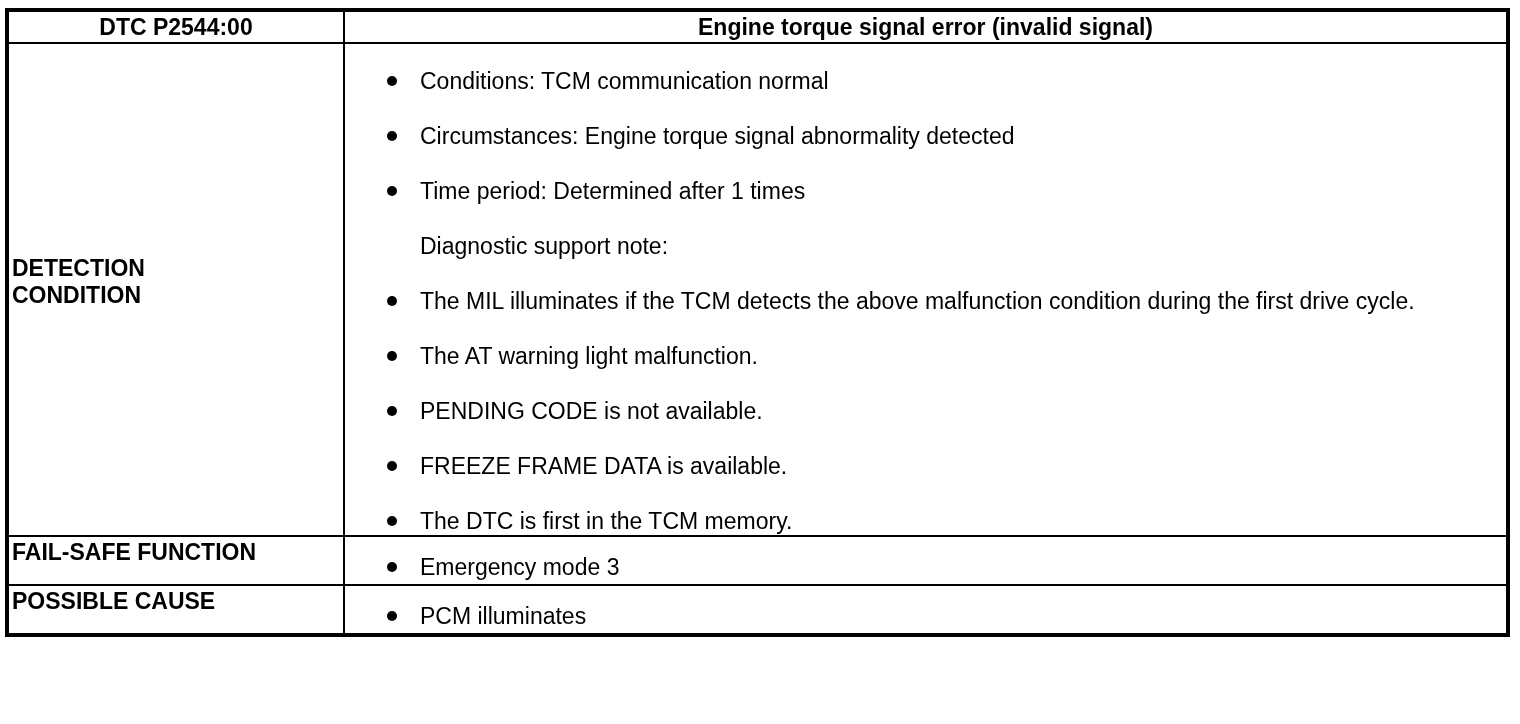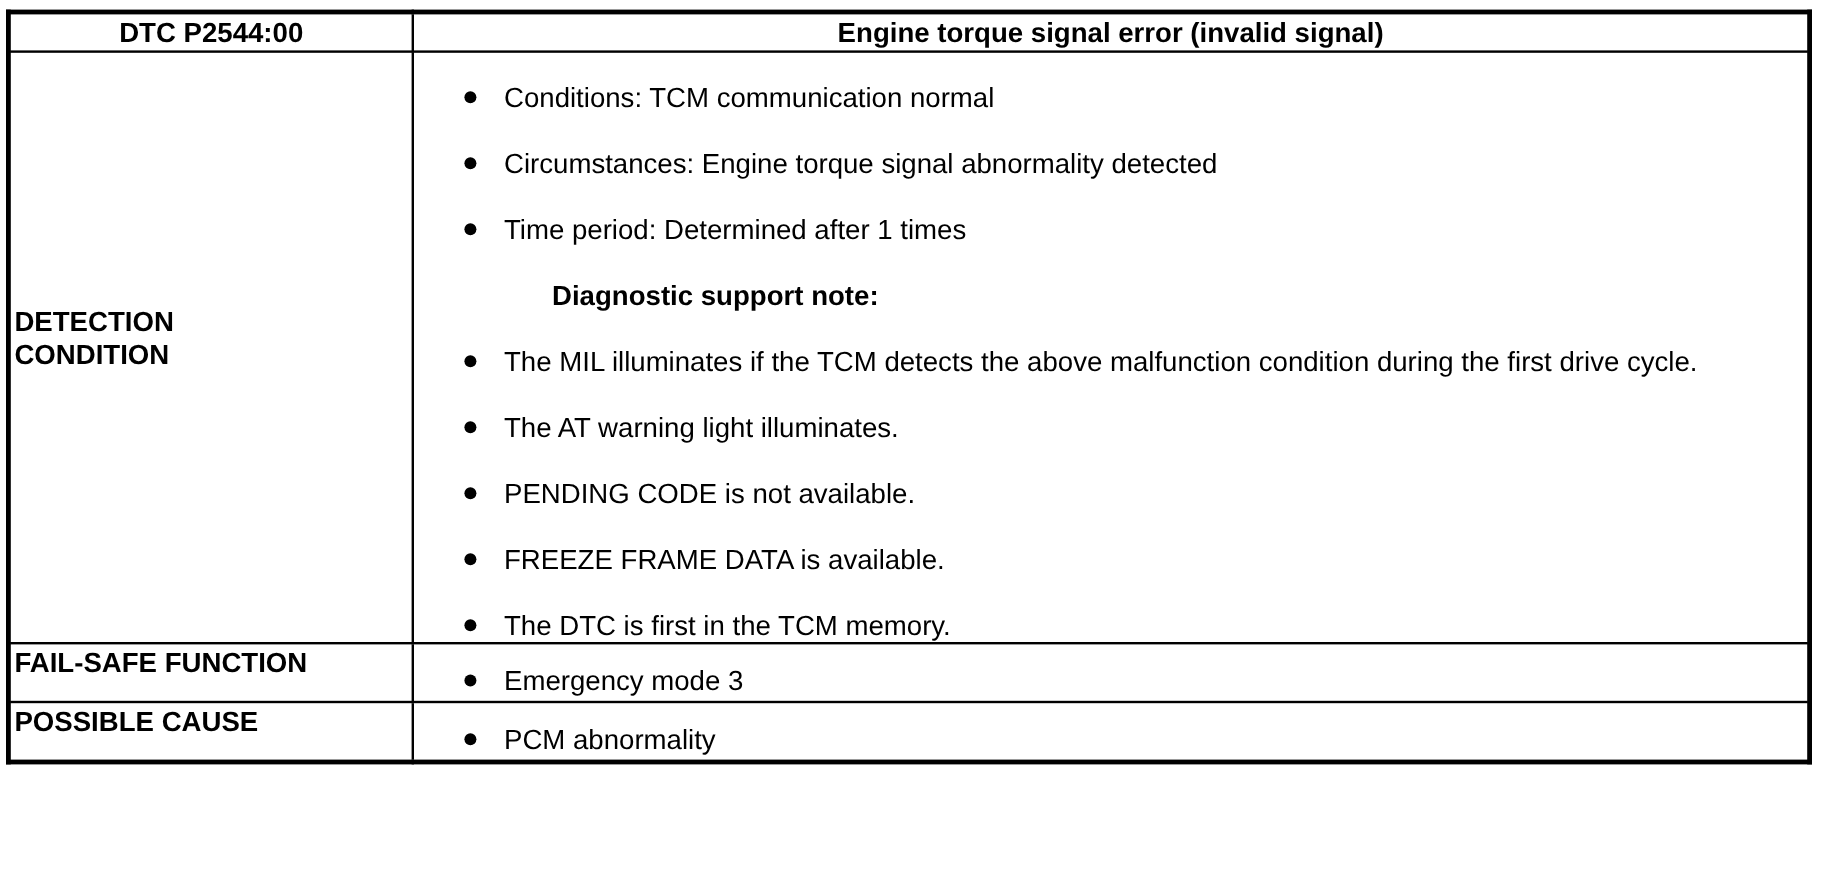--- a/index.html
+++ b/index.html
@@ -63,21 +63,21 @@
   tr.detection li.item:last-child { margin-bottom: 0; }
   .bullet {
     width: 10px;
     height: 10px;
     background: #000000;
     border-radius: 50%;
     flex: 0 0 auto;
     margin: 9px 23px 0 0;
   }
   li.note { padding-left: 33px; }
-  li.note .itext { font-weight: bold; margin-left: 40px; }
+  li.note .itext { font-weight: normal; }
   tr.failsafe { height: 43px; }
   tr.cause { height: 42px; }
   tr.wiring { height: 64px; }
   td.dash-cell {
     padding: 0 10px 0 8px;
     font-weight: bold;
     font-size: 26px;
   }
 </style>
 </head>
@@ -116,21 +116,21 @@
           </li>
           <li class="item note">
             <span class="itext">Diagnostic support note:</span>
           </li>
           <li class="item">
             <span class="bullet"></span>
             <span class="itext">The MIL illuminates if the TCM detects the above malfunction condition during the first drive cycle.</span>
           </li>
           <li class="item">
             <span class="bullet"></span>
-            <span class="itext">The AT warning light illuminates.</span>
+            <span class="itext">The AT warning light malfunction.</span>
           </li>
           <li class="item">
             <span class="bullet"></span>
             <span class="itext">PENDING CODE is not available.</span>
           </li>
           <li class="item">
             <span class="bullet"></span>
             <span class="itext">FREEZE FRAME DATA is available.</span>
           </li>
           <li class="item">
@@ -156,21 +156,21 @@
     </tr>
 
     <tr class="cause">
       <td class="label">
         <span class="label-inner">POSSIBLE CAUSE</span>
       </td>
       <td class="content">
         <ul class="blist">
           <li class="item">
             <span class="bullet"></span>
-            <span class="itext">PCM abnormality</span>
+            <span class="itext">PCM illuminates</span>
           </li>
         </ul>
       </td>
     </tr>
 
   </tbody>
     </table>
 </div>
 
 </body></html>

